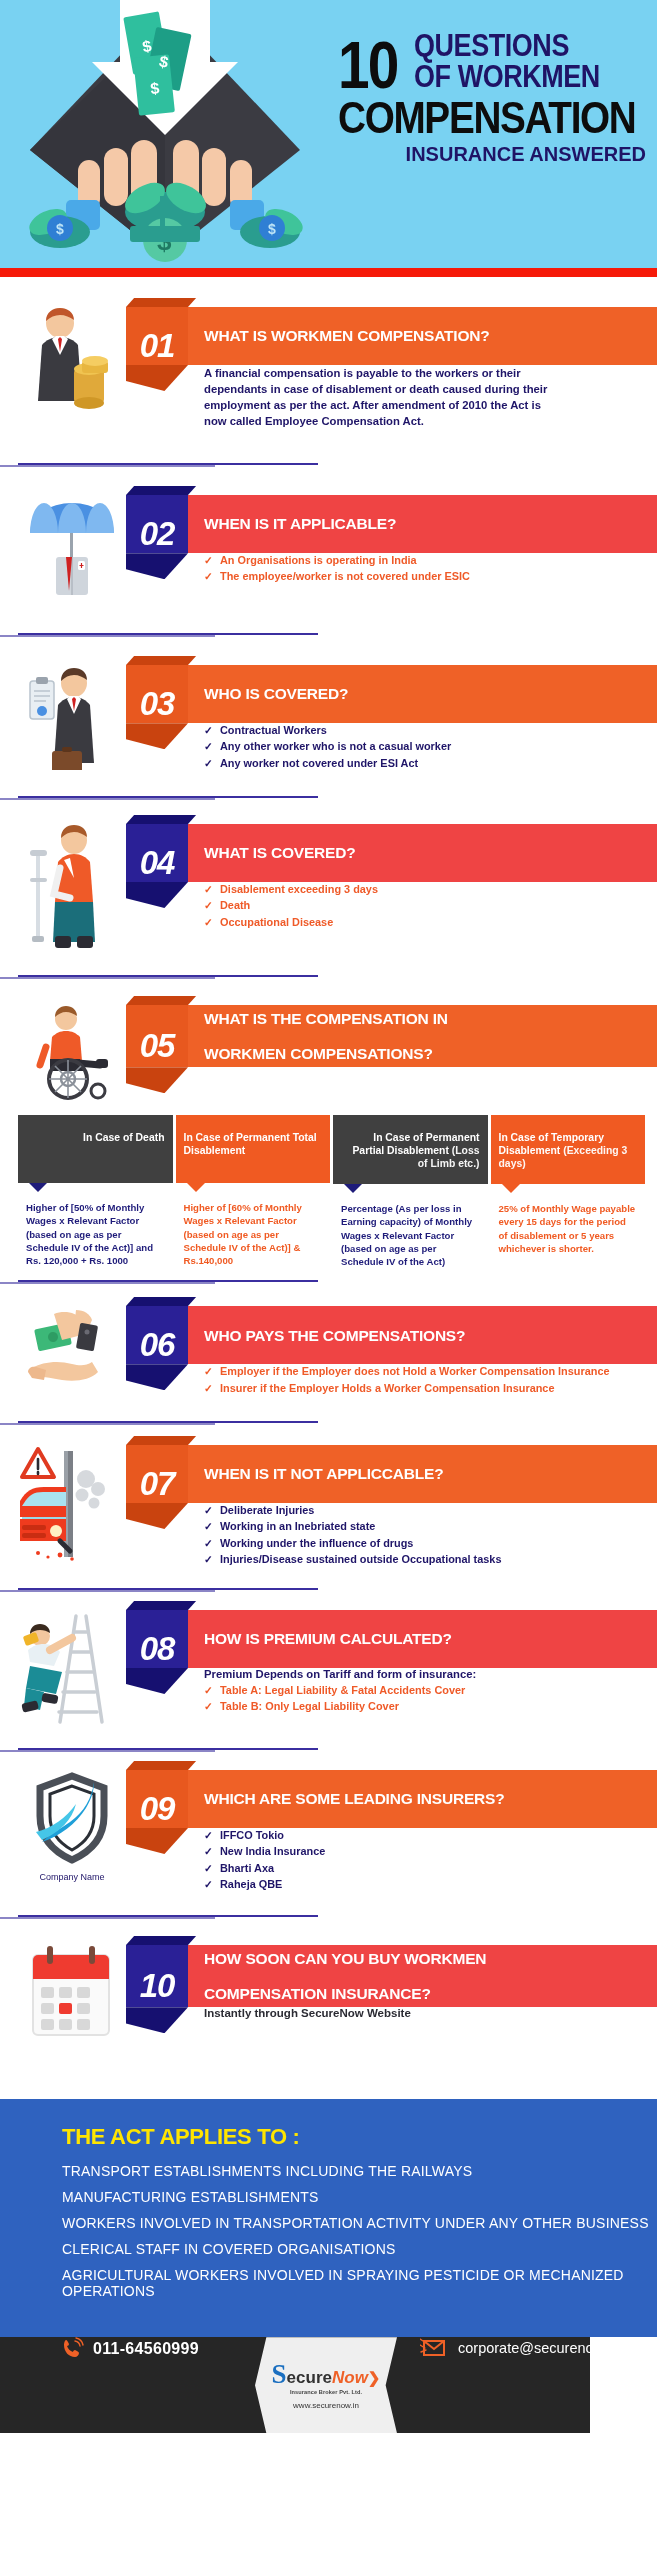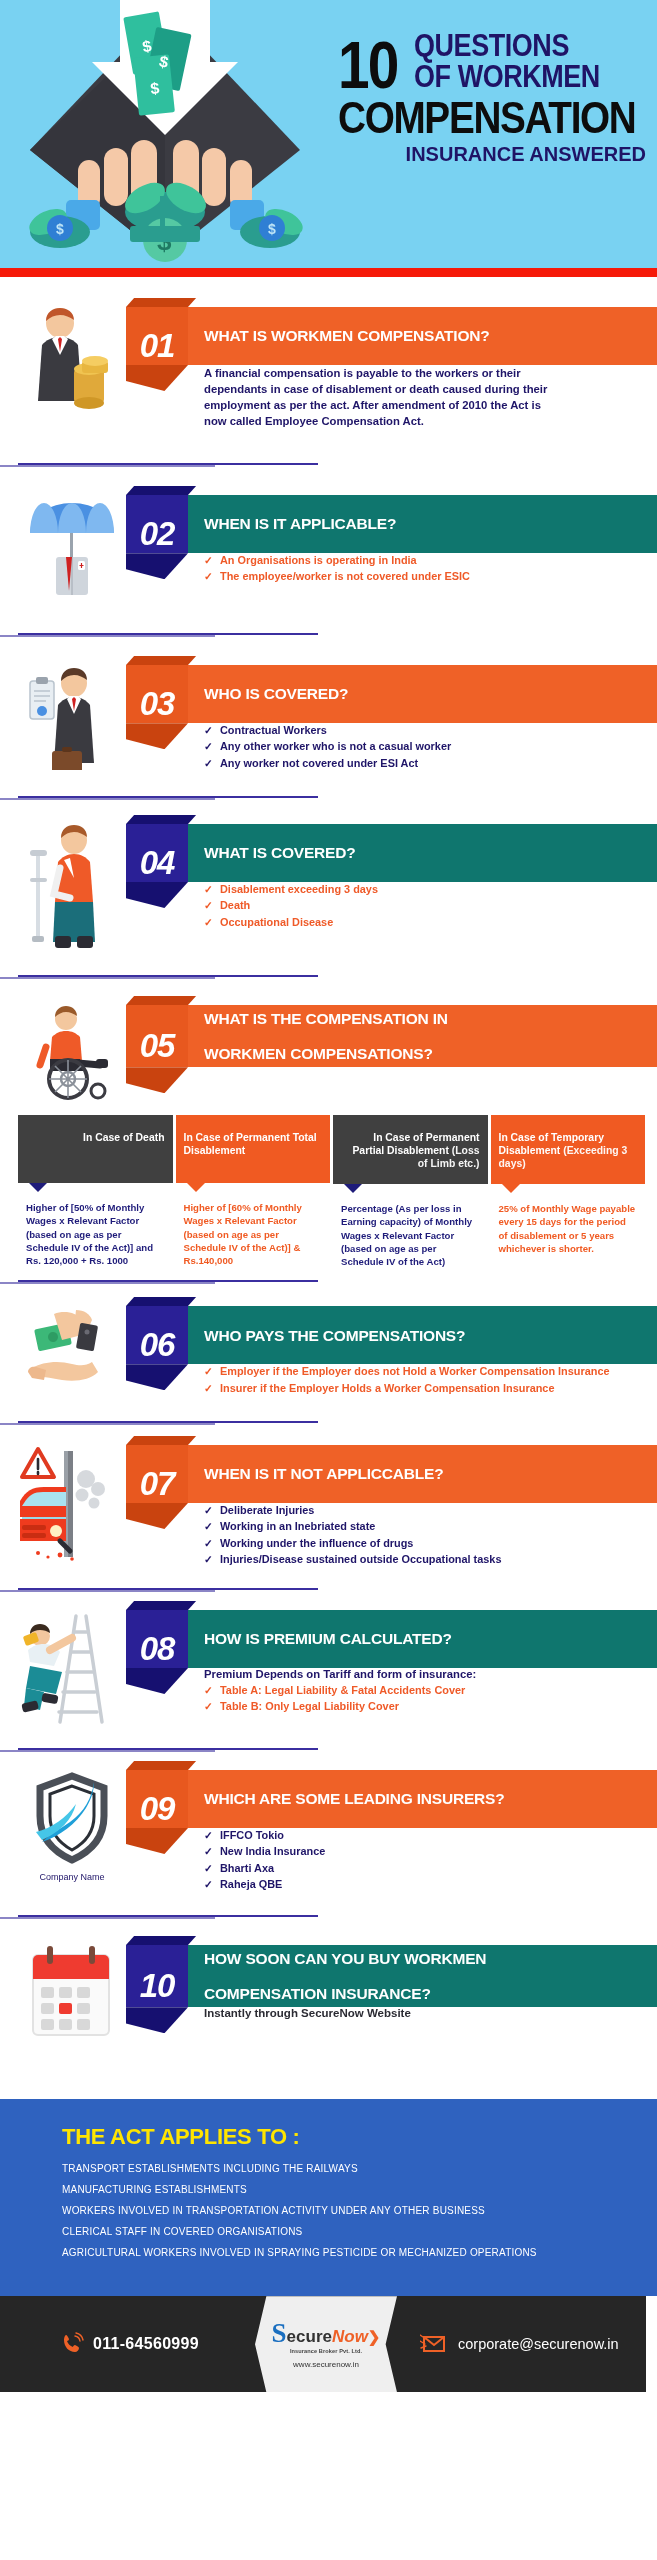--- a/index.html
+++ b/index.html
@@ -127,21 +127,21 @@
   .t-orange .num-box { background: #e8581f; }
   .t-orange .num-box::before { background: #c9430f; }
   .t-orange .bar { background: #ef6127; }
   .t-orange .tail::after {
     background: #c9430f;
     clip-path: polygon(0 0, 100% 0, 62% 100%, 0 62%);
   }
   
   .t-navy .num-box { background: #2a2096; }
   .t-navy .num-box::before { background: #161070; }
-  .t-navy .bar { background: #0f766e; }
+  .t-navy .bar { background: #ef4444; }
   .t-navy .tail::after {
     background: #161070;
     clip-path: polygon(0 0, 100% 0, 62% 100%, 0 62%);
   }
 
   .body-area { padding-left: 78px; }
   .para {
     font-size: 11.3px;
     line-height: 1.42;
     color: #1f1568;
@@ -224,32 +224,32 @@
   .act h3 {
     color: #ffe500;
     font-size: 22px;
     font-weight: bold;
     letter-spacing: -0.3px;
     margin-bottom: 13px;
   }
   .act li {
     list-style: none;
     color: #ffffff;
-    font-size: 10px;
+    font-size: 14px;
     letter-spacing: 0.2px;
     margin-bottom: 10px;
   }
 
   
   .footer {
     background: #262626;
     height: 96px;
-    width: 646px;
+    width: 590px;
     display: flex;
-    align-items: center;
+    align-items: flex-start;
     position: relative;
   }
   .f-phone {
     display: flex; align-items: center; gap: 9px;
     margin-left: 60px; color: #fff; font-size: 16px; font-weight: bold;
     letter-spacing: 0.3px;
   }
   .f-logo {
     position: absolute;
     left: 255px; top: 0; width: 142px; height: 96px;

